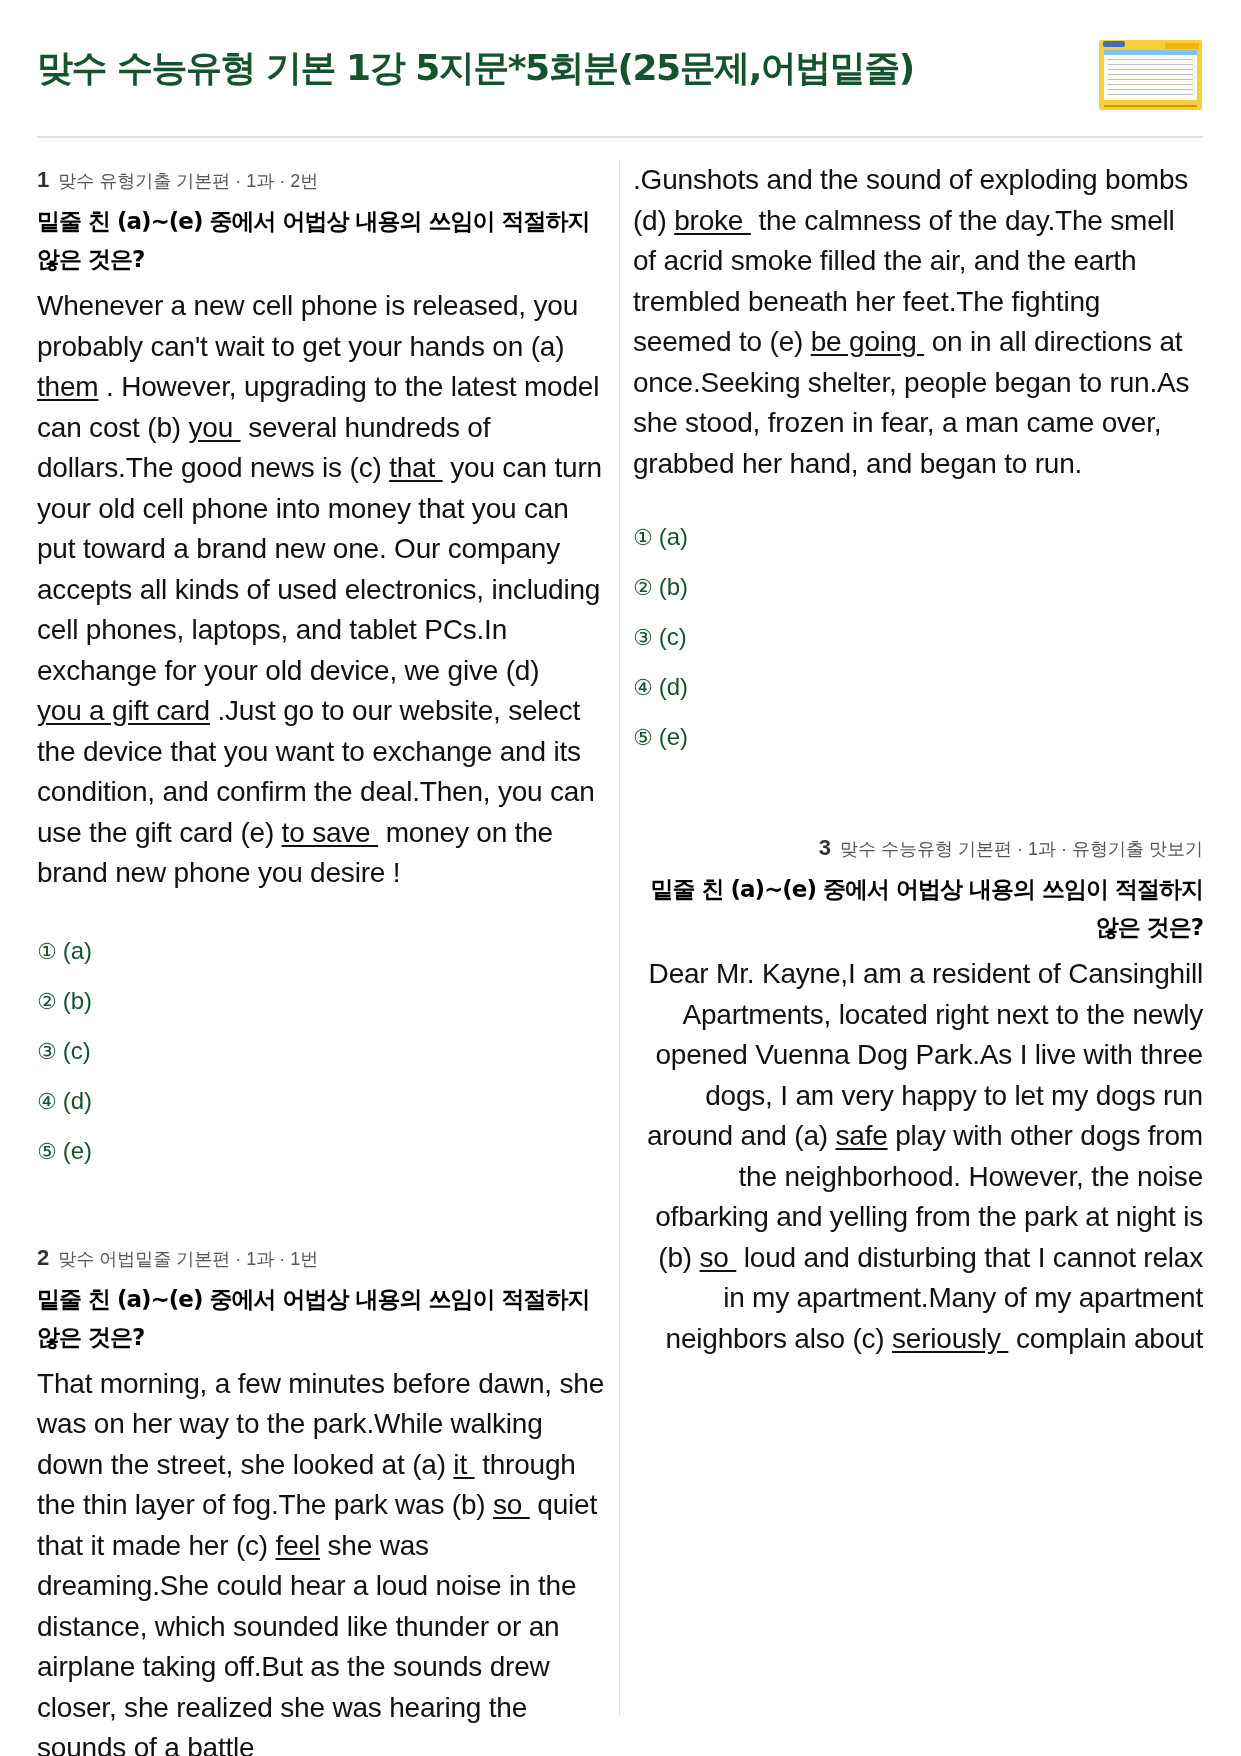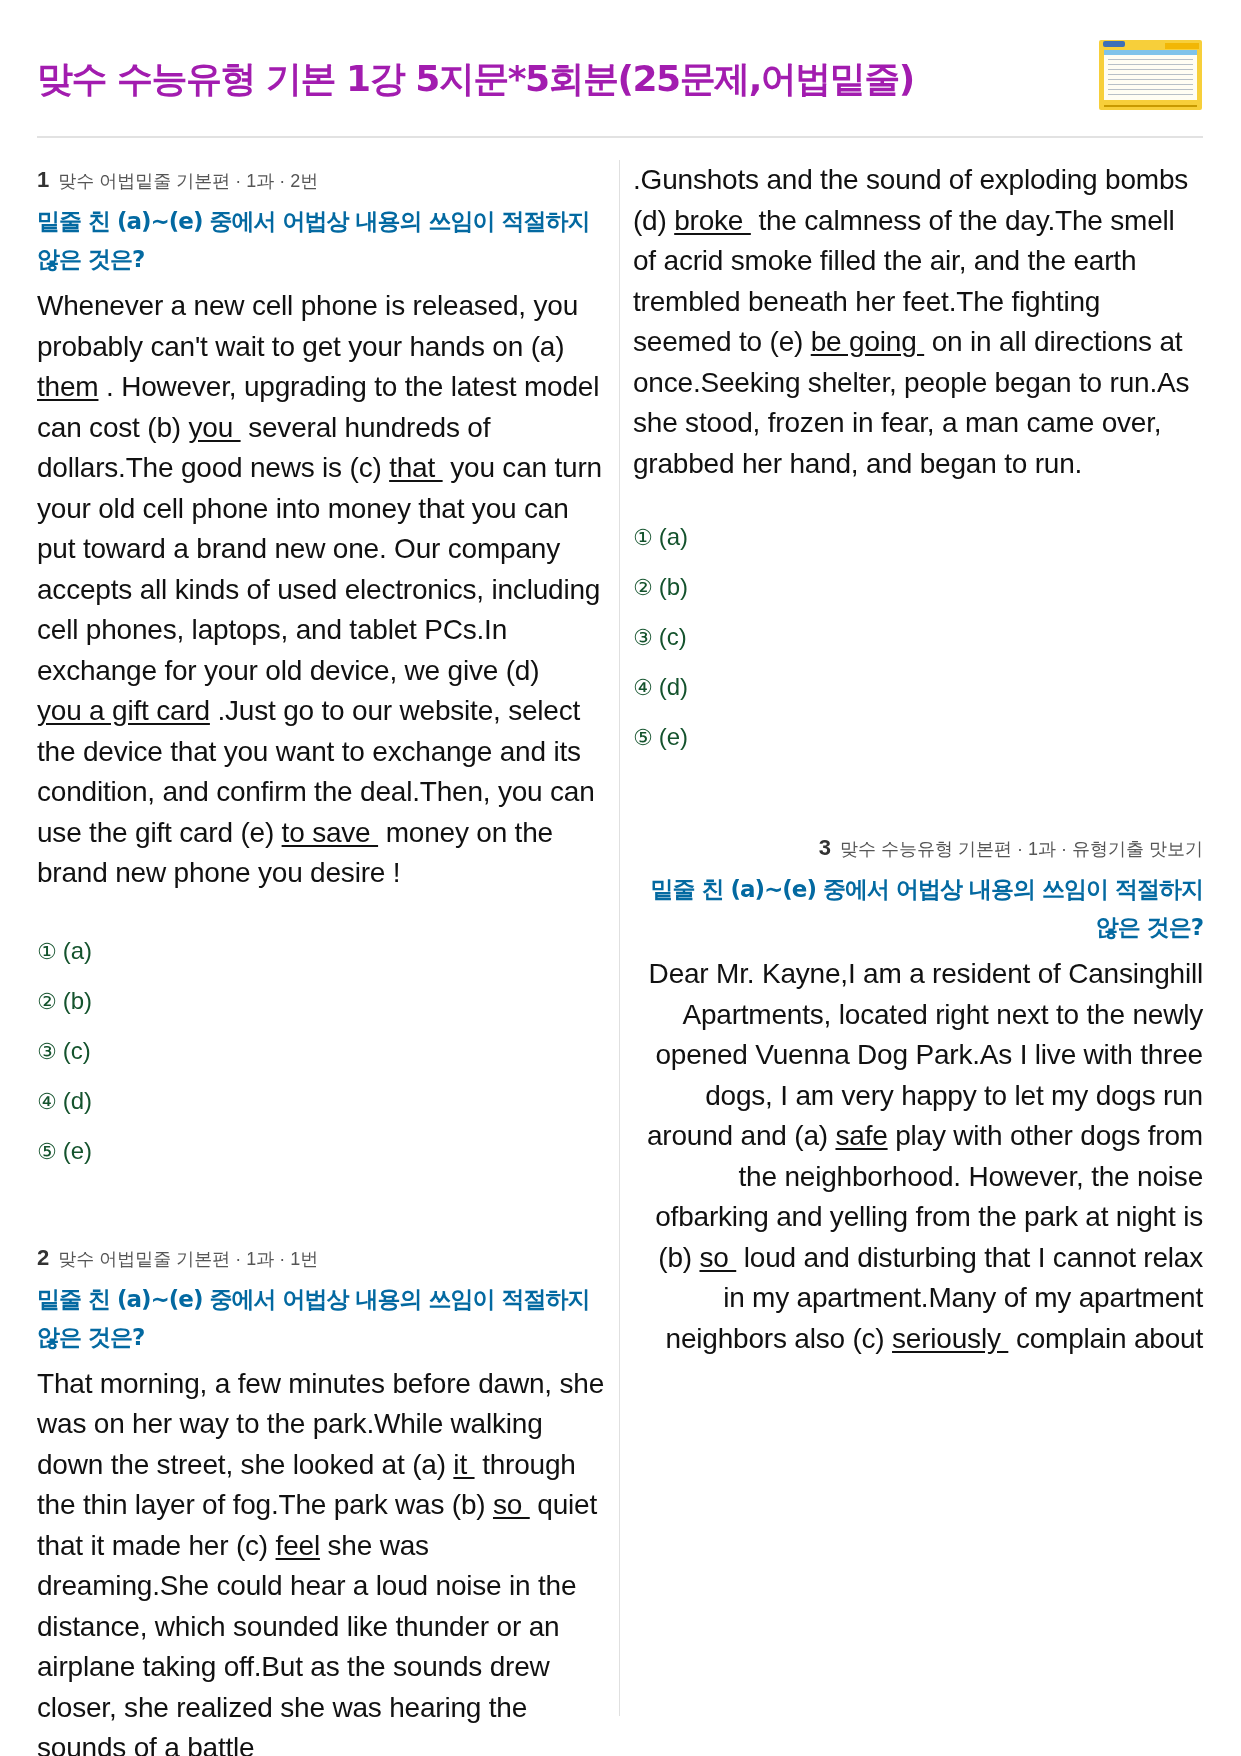--- a/index.html
+++ b/index.html
@@ -1,23 +1,23 @@
 <!DOCTYPE html>
 <html><head>
 <meta charset="utf-8">
 <style>
   * { box-sizing: border-box; margin: 0; padding: 0; }
   html, body { width: 1241px; height: 1756px; background: #ffffff; overflow: hidden; }
   body { position: relative; font-family: "Liberation Sans", "DejaVu Sans", sans-serif; color: #111111; }
 
   .page-header { position: absolute; left: 37px; top: 0; width: 1166px; height: 138px; }
   .page-title {
-    position: absolute; left: 0; top: 55px;
+    position: absolute; left: 0; top: 44px;
     font-family: "DejaVu Sans", sans-serif; font-weight: bold; font-size: 36px;
-    letter-spacing: -1.5px; color: #a21caf; white-space: nowrap;
+    letter-spacing: -1.5px; color: #14532d; white-space: nowrap;
   }
   .thumbnail {
     position: absolute; left: 1062px; top: 40px; width: 103px; height: 70px;
     background: #f7cf3a; border-radius: 2px; overflow: hidden;
   }
   .thumb-inner { position: absolute; left: 5px; top: 10px; width: 93px; height: 50px; background: #fffdf3; }
   .thumb-band { position: absolute; left: 5px; top: 10px; width: 93px; height: 5px; background: #7fc3ea; }
   .thumb-tab { position: absolute; right: 3px; top: 3px; width: 34px; height: 6px; background: #f2b705; }
   .thumb-logo { position: absolute; left: 4px; top: 1px; width: 22px; height: 6px; background: #3d6fb6; border-radius: 2px; }
   .thumb-lines { position: absolute; left: 9px; top: 19px; width: 85px; height: 38px;
@@ -28,21 +28,21 @@
 
   .col { position: absolute; top: 160px; }
   .col-left { left: 37px; width: 568px; }
   .col-right { left: 633px; width: 570px; }
   .divider { position: absolute; left: 619px; top: 160px; width: 1px; height: 1556px; background: #e0e0e0; }
 
   .q-meta { font-size: 18px; color: #555; line-height: 24px; height: 24px; margin-top: 8px; }
   .q-num { font-size: 22px; font-weight: bold; color: #333; margin-right: 4px; }
   .q-title {
     font-family: "DejaVu Sans", sans-serif; font-weight: bold; font-size: 23px;
-    line-height: 38px; letter-spacing: -1px; margin-top: 10px; color: #0369a1;
+    line-height: 38px; letter-spacing: -1px; margin-top: 10px; color: #000000;
   }
   .passage { font-size: 28px; line-height: 40.5px; margin-top: 8px; color: #111; letter-spacing: -0.2px; }
   .passage u { text-decoration: underline; text-underline-offset: 3px; white-space: pre; }
   .choices { margin-top: 32px; }
   .choice { font-size: 24px; line-height: 50px; height: 50px; color: #14532d; }
   .choice .mark { font-family: "DejaVu Sans", sans-serif; font-size: 22px; margin-right: 6px; }
 </style>
 </head>
 <body>
 
@@ -59,21 +59,21 @@
 </header>
 
 <div class="rule"></div>
 <div class="divider"></div>
 
 <section class="col col-left">
 
   <article>
     <div class="q-meta">
       <span class="q-num">1</span>
-      <span>맞수 어법밑줄 기본편 · 1과 · 2번</span>
+      <span>맞수 유형기출 기본편 · 1과 · 2번</span>
     </div>
     <h2 class="q-title">밑줄 친 (a)∼(e) 중에서 어법상 내용의 쓰임이 적절하지 않은 것은?</h2>
     <p class="passage">Whenever a new cell phone is released, you probably can't wait to get your hands on (a) <u>them</u> . However, upgrading to the latest model can cost (b) <u>you </u> several hundreds of dollars.The good news is (c) <u>that </u> you can turn your old cell phone into money that you can put toward a brand new one. Our company accepts all kinds of used electronics, including cell phones, laptops, and tablet PCs.In exchange for your old device, we give (d) <u>you a gift card</u> .Just go to our website, select the device that you want to exchange and its condition, and confirm the deal.Then, you can use the gift card (e) <u>to save </u> money on the brand new phone you desire !</p>
     <div class="choices">
       <div class="choice"><span class="mark">①</span><span>(a)</span></div>
       <div class="choice"><span class="mark">②</span><span>(b)</span></div>
       <div class="choice"><span class="mark">③</span><span>(c)</span></div>
       <div class="choice"><span class="mark">④</span><span>(d)</span></div>
       <div class="choice"><span class="mark">⑤</span><span>(e)</span></div>
     </div>

